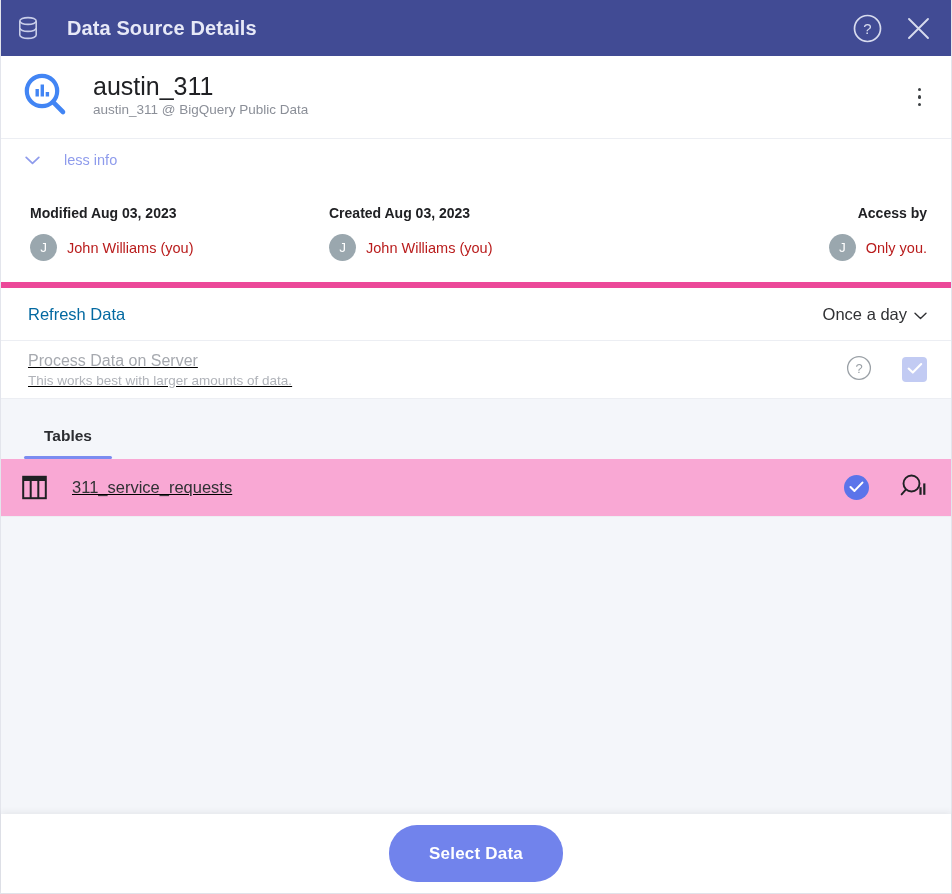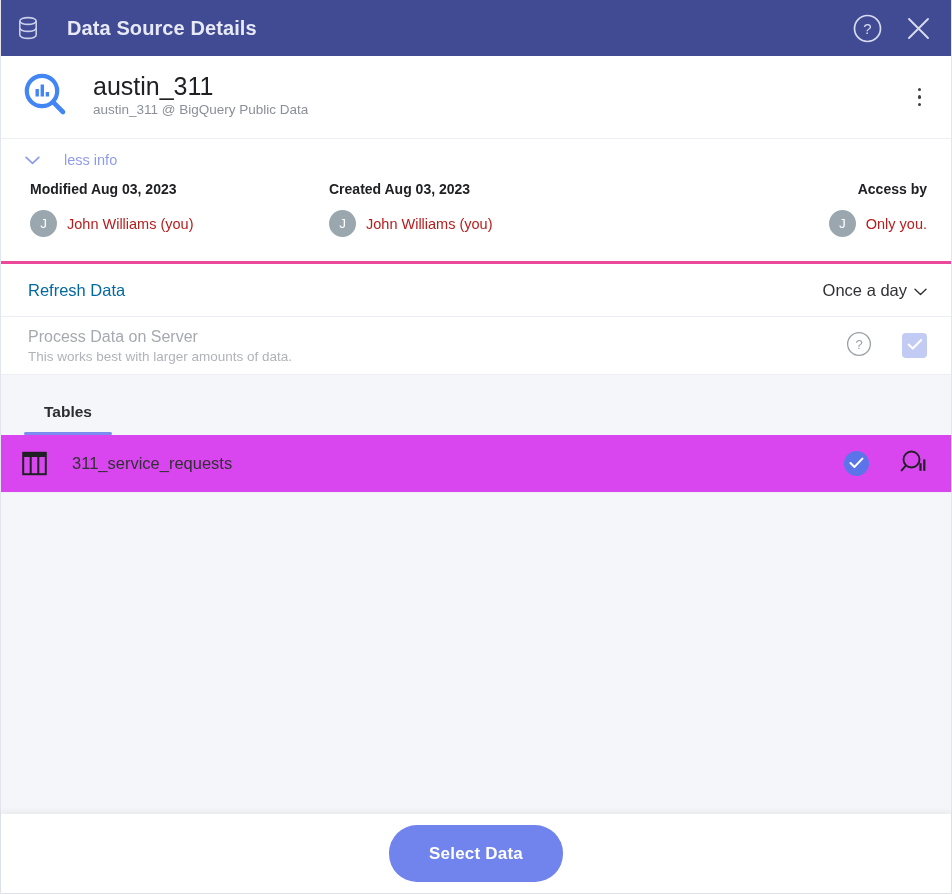--- a/index.html
+++ b/index.html
@@ -112,21 +112,22 @@
   }
 
   
   .meta-row {
     height: 83px;
     min-height: 83px;
     display: flex;
     align-items: flex-start;
     padding: 0 24px 0 29px;
     box-sizing: border-box;
-    border-bottom: 3px solid #ec4899;
+    border-bottom: 6px solid #ec4899;
+    margin-top: 24px;
   }
   .meta-col { flex: 1; }
   .meta-col.right { text-align: right; }
   .meta-label {
     font-size: 14px;
     font-weight: bold;
     color: #202124;
     line-height: 16px;
     margin-bottom: 13px;
   }
@@ -180,21 +181,21 @@
   
   .process-row {
     height: 58px;
     min-height: 58px;
     display: flex;
     align-items: center;
     padding: 0 24px 0 27px;
     box-sizing: border-box;
     border-bottom: 1px solid #eceef3;
   }
-  .process-text { flex: 1; }
+  .process-text { flex: 1; text-decoration: underline; }
   .process-title {
     font-size: 16px;
     color: #a6a9af;
     line-height: 21px;
   }
   .process-sub {
     font-size: 13.5px;
     color: #b0b3b9;
     line-height: 19px;
   }
@@ -236,26 +237,27 @@
     left: 0; right: 0; bottom: 0;
     height: 3.5px;
     background: #7b8cf0;
     border-radius: 2px;
   }
 
   
   .table-row {
     height: 58px;
     min-height: 58px;
-    background: #d946ef;
+    background: #f9a8d4;
     display: flex;
     align-items: center;
     padding: 0 22px 0 20px;
     box-sizing: border-box;
     border-bottom: 1px solid #edeff3;
+    text-decoration: underline;
   }
   .table-icon { width: 27px; height: 27px; flex: 0 0 27px; }
   .table-name {
     margin-left: 24px;
     font-size: 16.5px;
     color: #303134;
     flex: 1;
   }
   .table-actions {
     display: flex;

